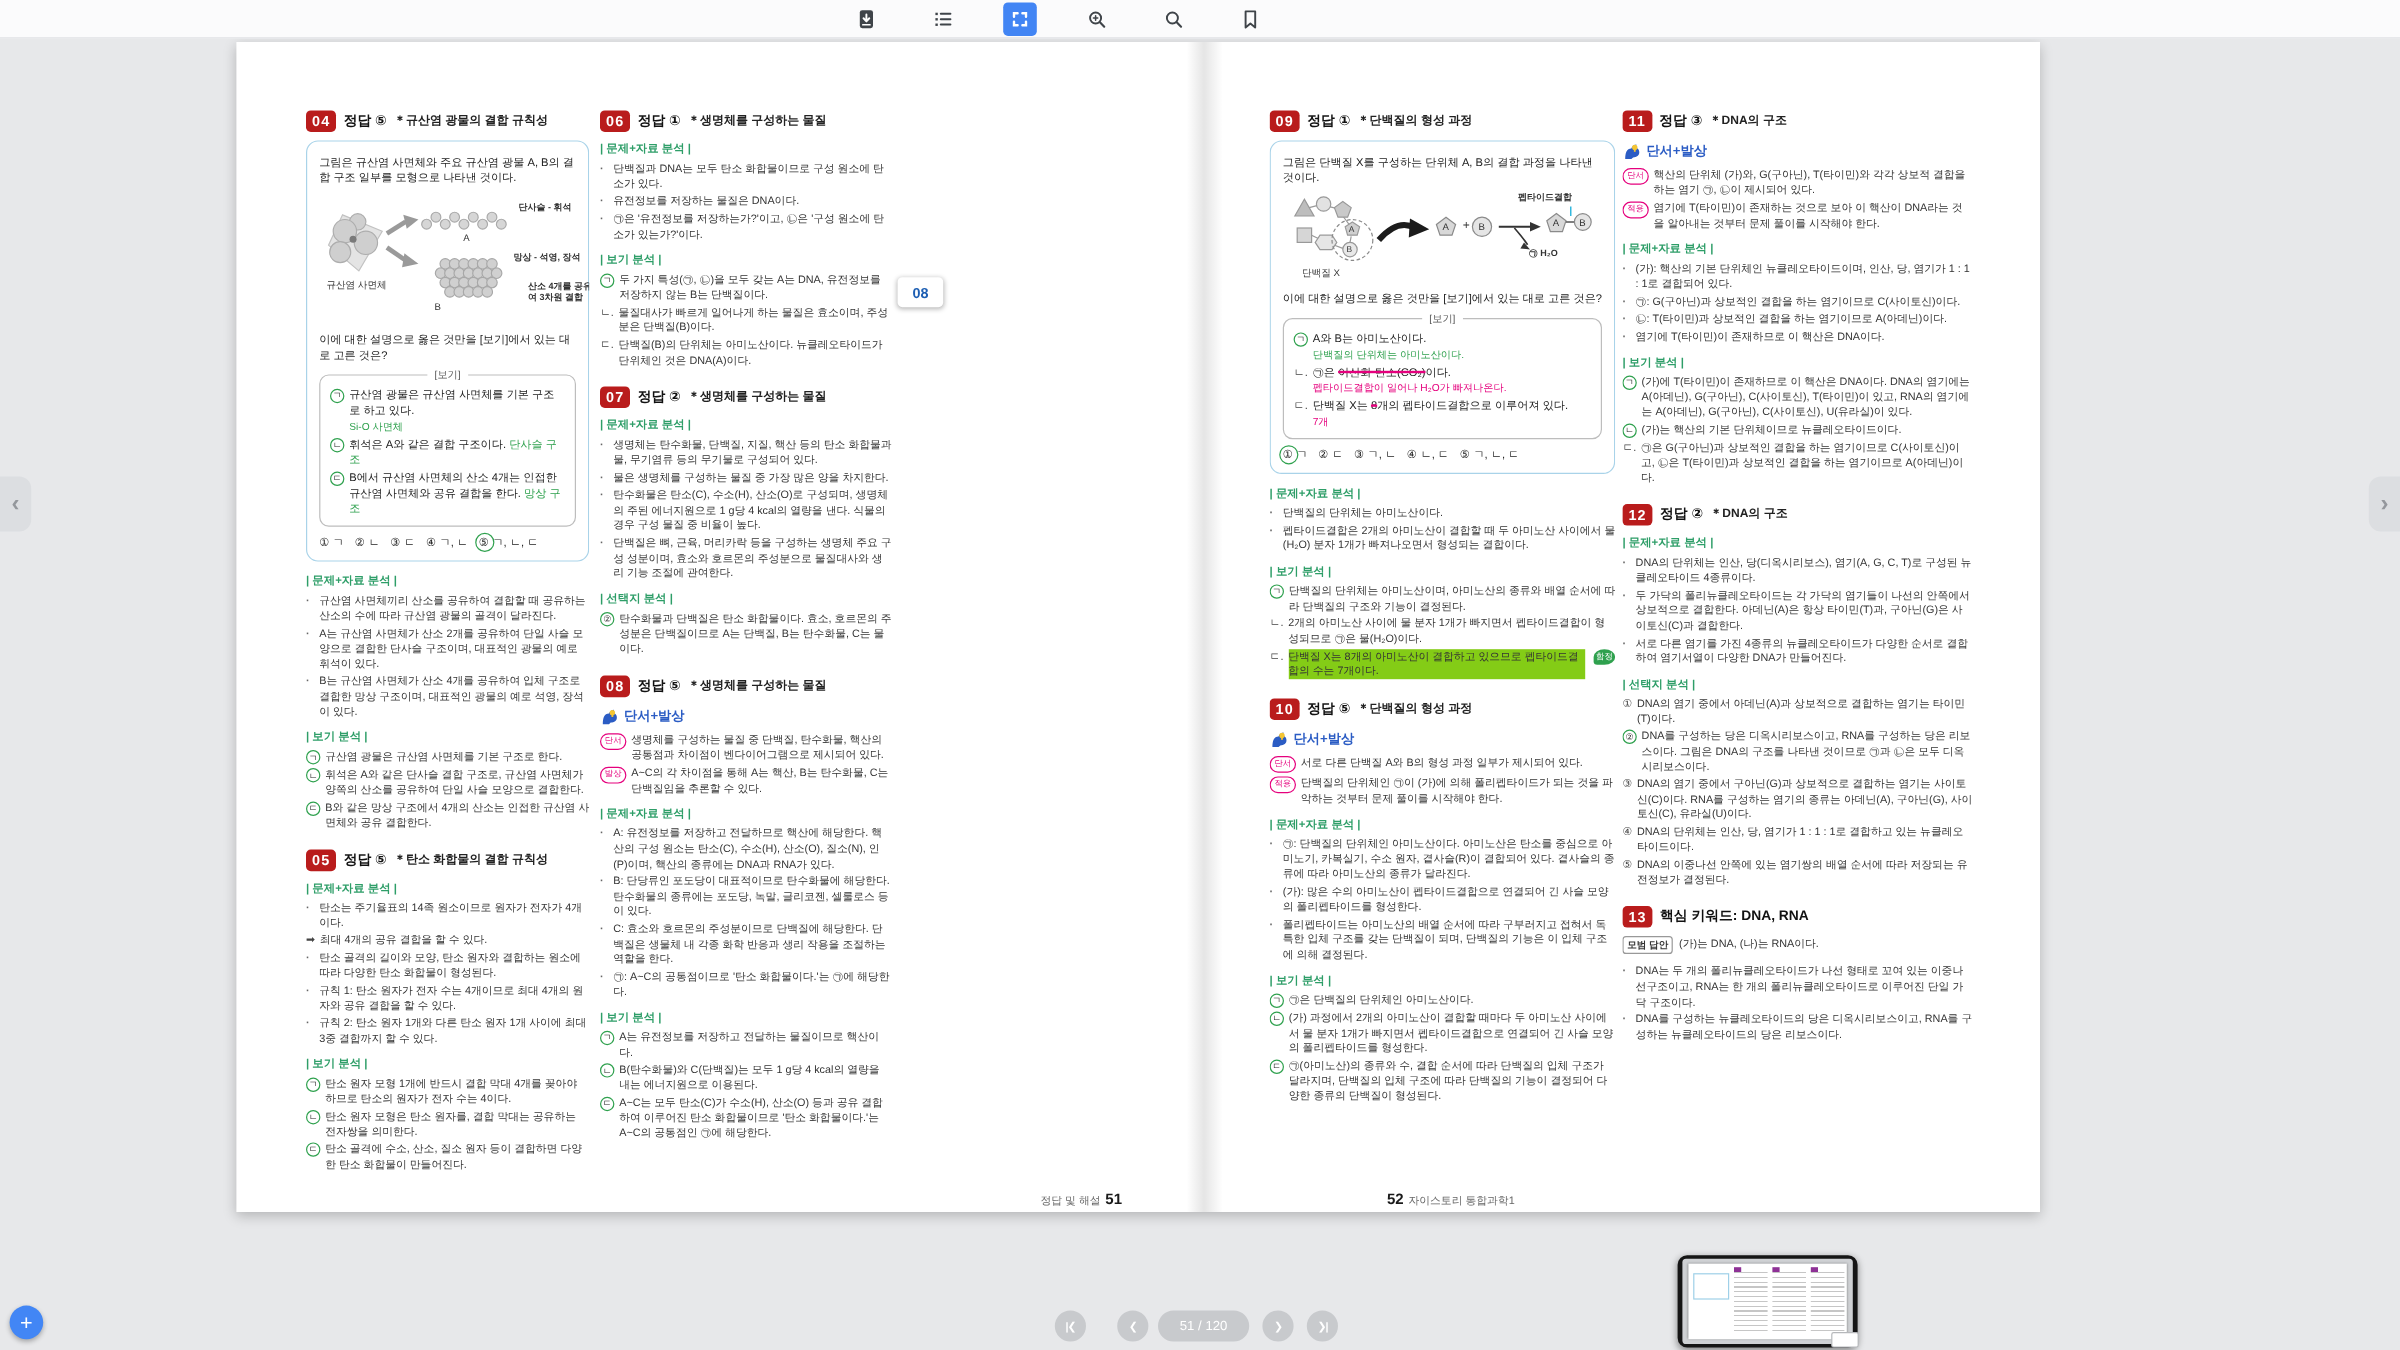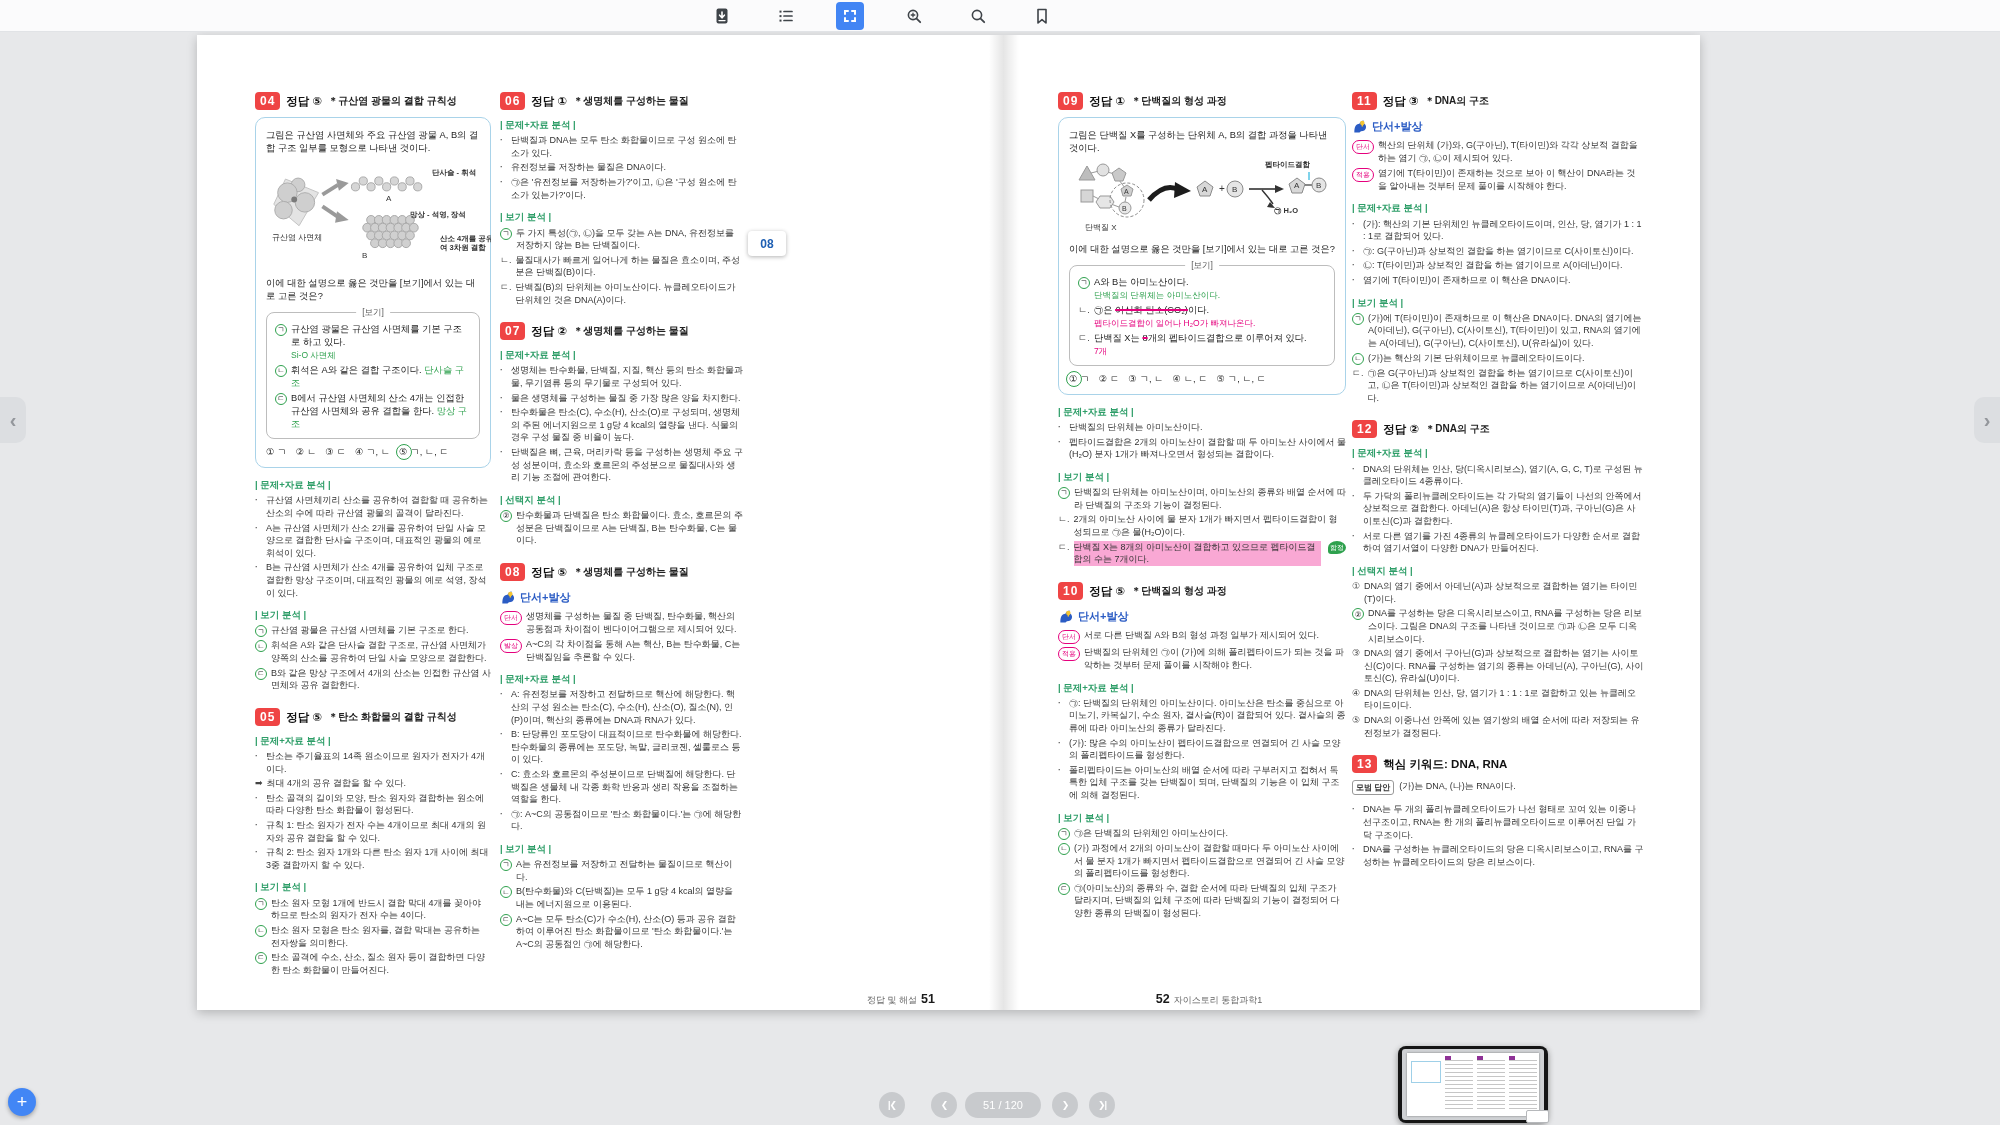--- a/index.html
+++ b/index.html
@@ -44,33 +44,33 @@
   #c4{left:1155px;width:292px}
 
   .page-footer{position:absolute;top:957px;font-size:9px;color:#666}
   #footer-left{left:500px;width:242px;text-align:right}
   #footer-right{left:860px;width:300px;text-align:center}
   .page-footer b{color:#1a1a1a;font-size:12.5px;margin:0 4px}
 
   
   .prob-hdr{display:flex;align-items:center;gap:6px;margin:16px 0 7px}
   .prob-hdr:first-child{margin-top:2px}
-  .badge{background:#ef4444;color:#fff;font-weight:bold;font-size:12px;line-height:1;padding:3px 5px;border-radius:4px;letter-spacing:1px}
+  .badge{background:#b91c1c;color:#fff;font-weight:bold;font-size:12px;line-height:1;padding:3px 5px;border-radius:4px;letter-spacing:1px}
   .ans{font-weight:bold;font-size:11.5px;color:#111;white-space:nowrap}
   .topic{font-weight:bold;font-size:10px;color:#222}
   .kw-title{font-weight:bold;font-size:11.5px;color:#111}
 
   .sec{margin:8px 0 9px}
   .sec-title{color:#2e9e68;font-weight:bold;font-size:9.5px;margin-bottom:3px}
   .item{display:flex;gap:4px;margin:2px 0;align-items:flex-start}
   .m{flex:0 0 auto;color:#444;min-width:7px}
   .m-dot{color:#666;font-weight:bold}
   .m-cir{width:12px;height:12px;border:1.5px solid #2fa14e;border-radius:50%;display:flex;align-items:center;justify-content:center;font-size:7.5px;color:#222;margin-top:1px;line-height:1}
   .itext{flex:1}
-  .hl{background:#f9a8d4}
+  .hl{background:#84cc16}
   .trap{display:inline-block;background:#2fa14e;color:#fff;border-radius:50% 50% 50% 3px;font-size:7px;padding:3px 2px;margin-left:3px;line-height:1}
 
   .clue{margin:9px 0}
   .clue-hdr{display:flex;align-items:center;gap:5px;color:#2b5cc4;font-weight:bold;font-size:11px;margin:2px 0 5px}
   .clue-item{display:flex;gap:4px;margin:2.5px 0;align-items:flex-start}
   .pill{flex:0 0 auto;border:1px solid #e5007d;color:#e5007d;border-radius:8px;font-size:7px;padding:1px 3px;margin-top:1px;white-space:nowrap}
 
   .model{display:flex;gap:5px;margin:6px 0;align-items:flex-start}
   .model-badge{flex:0 0 auto;border:1px solid #999;color:#333;border-radius:3px;font-size:8px;padding:1px 3px;font-weight:bold}
   .qbox{border:1.5px solid #a9d3e9;border-radius:10px;padding:9px 10px 8px;margin:4px 0 10px;color:#222;font-size:9.3px}
@@ -231,21 +231,21 @@
               <circle cx="148" cy="76" r="4.5"></circle>
           <circle cx="112" cy="84" r="4.5"></circle>
               <circle cx="120" cy="84" r="4.5"></circle>
               <circle cx="128" cy="84" r="4.5"></circle>
               <circle cx="136" cy="84" r="4.5"></circle>
               <circle cx="144" cy="84" r="4.5"></circle>
         </g>
       </svg>
       <span class="dlab cyan" style="left:166px;top:8px">단사슬 - 휘석</span>
       <span class="dlab" style="left:120px;top:33px">A</span>
-      <span class="dlab cyan" style="left:144px;top:50px">망상 - 석영, 장석</span>
+      <span class="dlab cyan" style="left:162px;top:50px">망상 - 석영, 장석</span>
       <span class="dlab cyan wrap" style="left:174px;top:74px">산소 4개를 공유하여 3차원 결합</span>
       <span class="dlab" style="left:96px;top:90px">B</span>
       <span class="dlab" style="left:6px;top:72px">규산염 사면체</span>
     </div>
     <p class="qtext">이에 대한 설명으로 옳은 것만을 [보기]에서 있는 대로 고른 것은?</p>
     <div class="bogi">
       <span class="bogi-title">[보기]</span>
       <div class="item">
         <span class="m m-cir">ㄱ</span>
         <span class="itext"><span>규산염 광물은 규산염 사면체를 기본 구조로 하고 있다.</span><span class="note-line green">Si-O 사면체</span></span>

